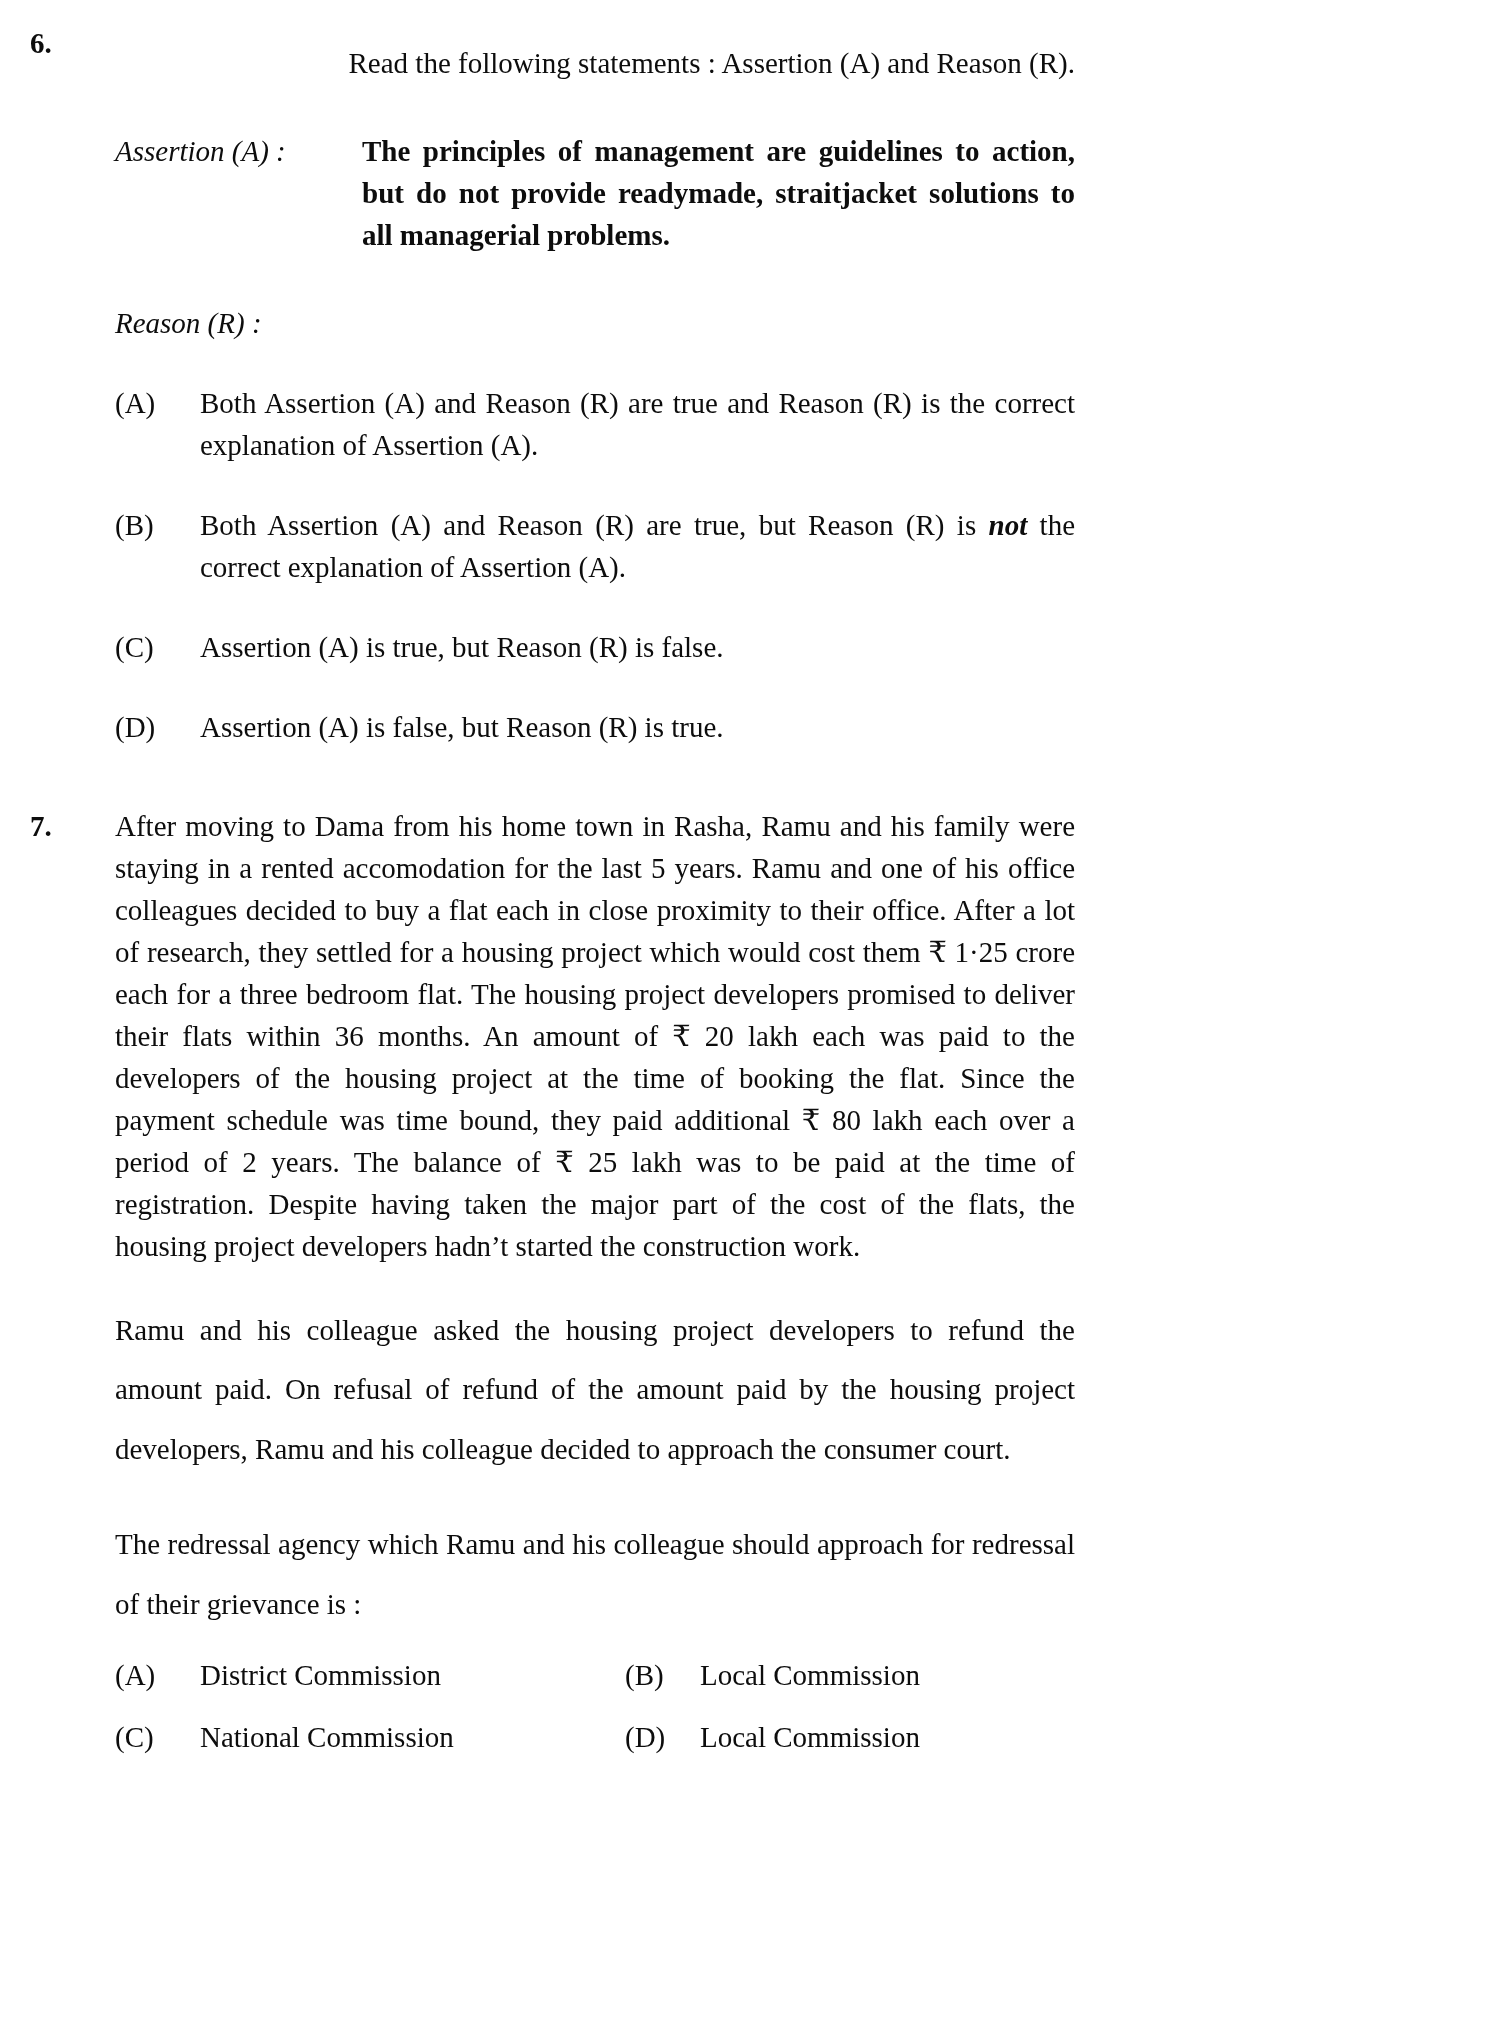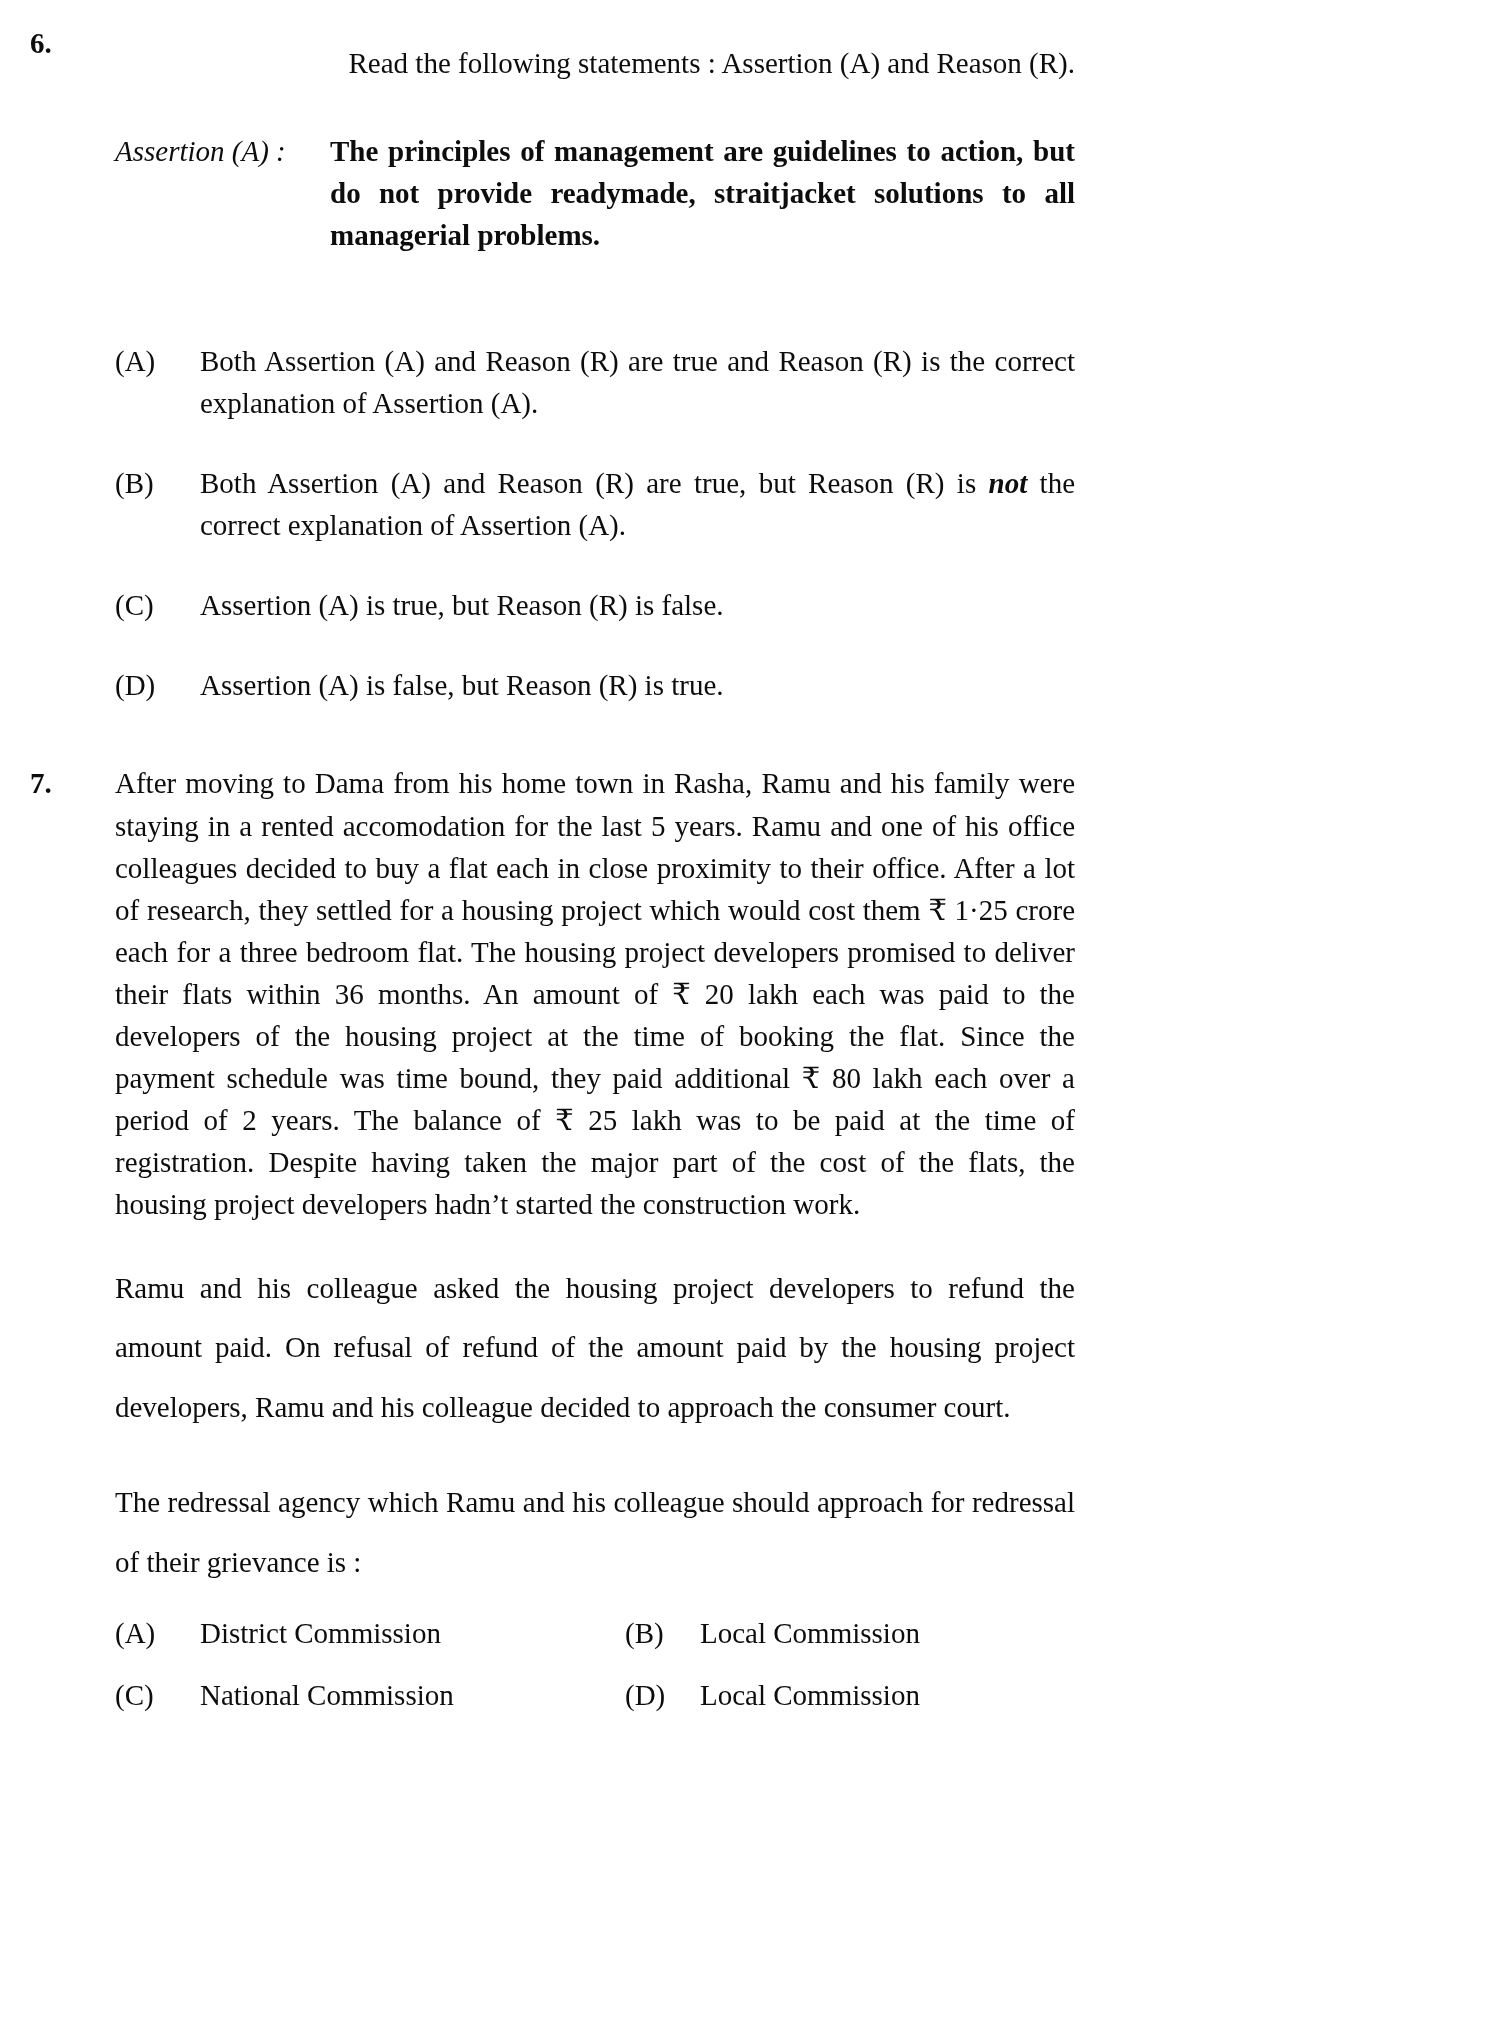--- a/index.html
+++ b/index.html
@@ -38,20 +38,21 @@
     width: 960px;
     flex: 0 0 960px;
   }
   .intro-line {
     text-align: right;
     margin-top: 20px;
   }
   .ar-row {
     display: flex;
     margin-top: 46px;
+    gap: 32px;
   }
   .ar-label {
     flex: 0 0 215px;
     font-style: italic;
   }
   .ar-text {
     flex: 1 1 auto;
     text-align: justify;
     font-weight: bold;
   }
@@ -120,20 +121,21 @@
     <div class="qnum">6.</div>
     <div class="qbody">
       <div class="intro-line">Read the following statements : Assertion (A) and Reason (R).</div>
 
       <div class="ar-row">
         <div class="ar-label">Assertion (A) :</div>
         <div class="ar-text">The principles of management are guidelines to action, but do not provide readymade, straitjacket solutions to all managerial problems.</div>
       </div>
 
       <div class="ar-row">
+        <div class="ar-label">Reason (R) :</div>
       </div>
 
 
       <div class="opt-row">
         <div class="opt-letter">(A)</div>
         <div class="opt-text">Both Assertion (A) and Reason (R) are true and Reason (R) is the correct explanation of Assertion (A).</div>
       </div>
 
       <div class="opt-row">
         <div class="opt-letter">(B)</div>

